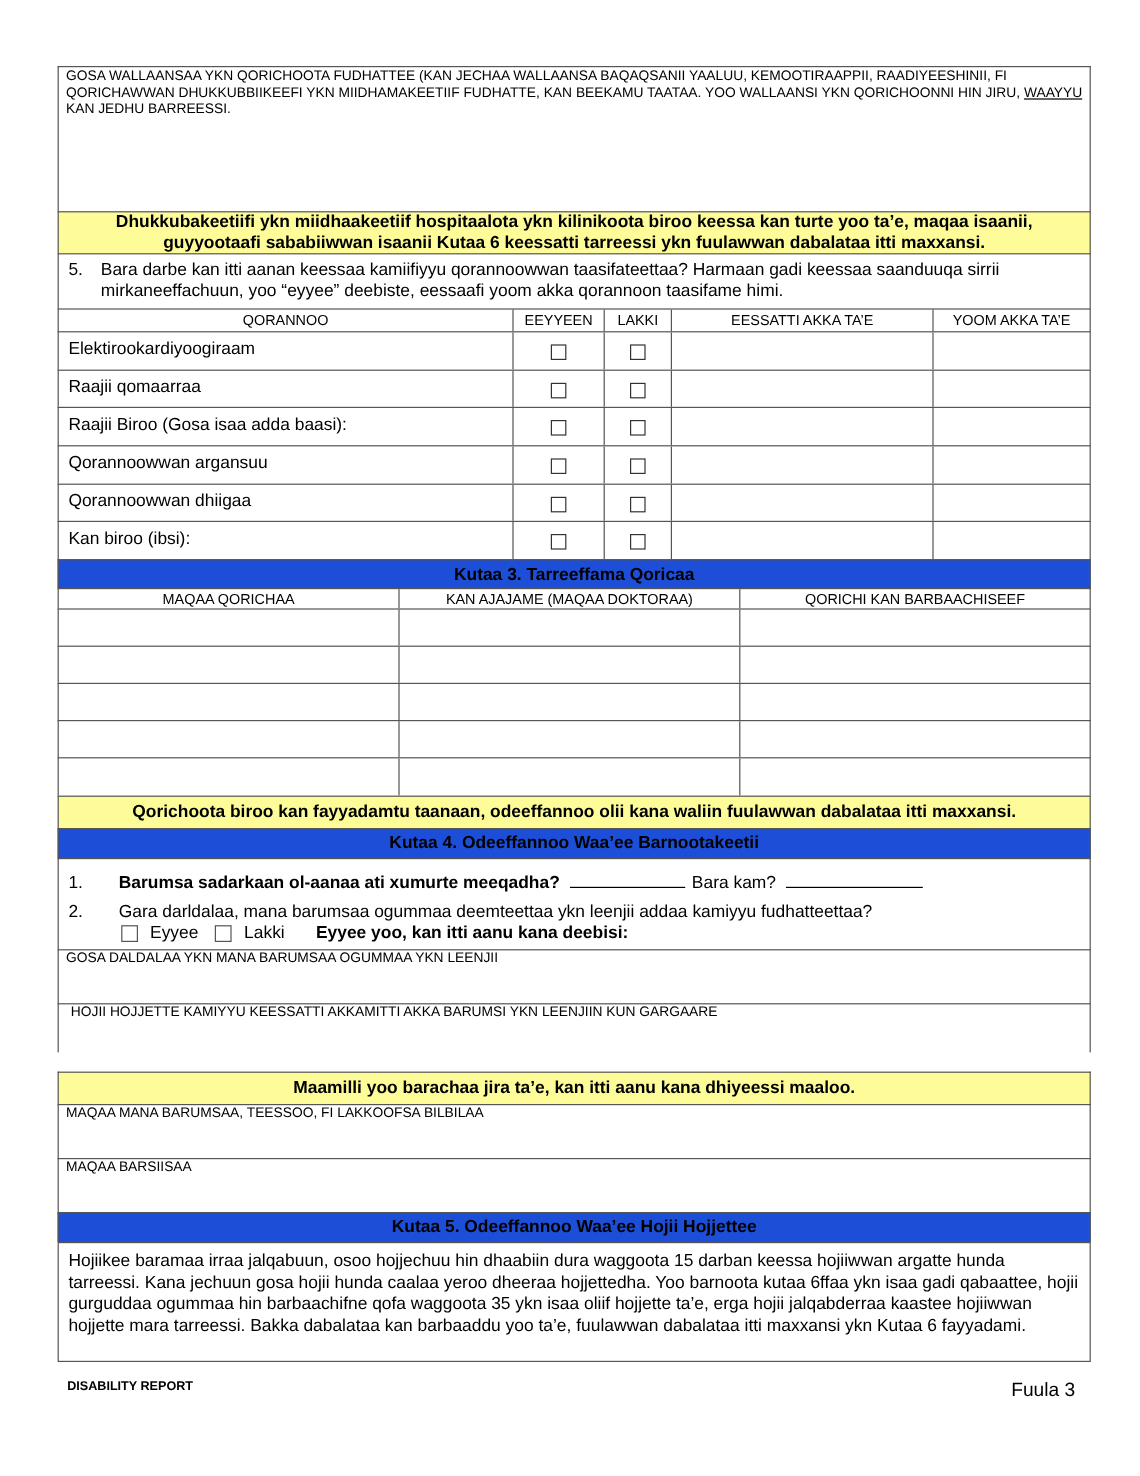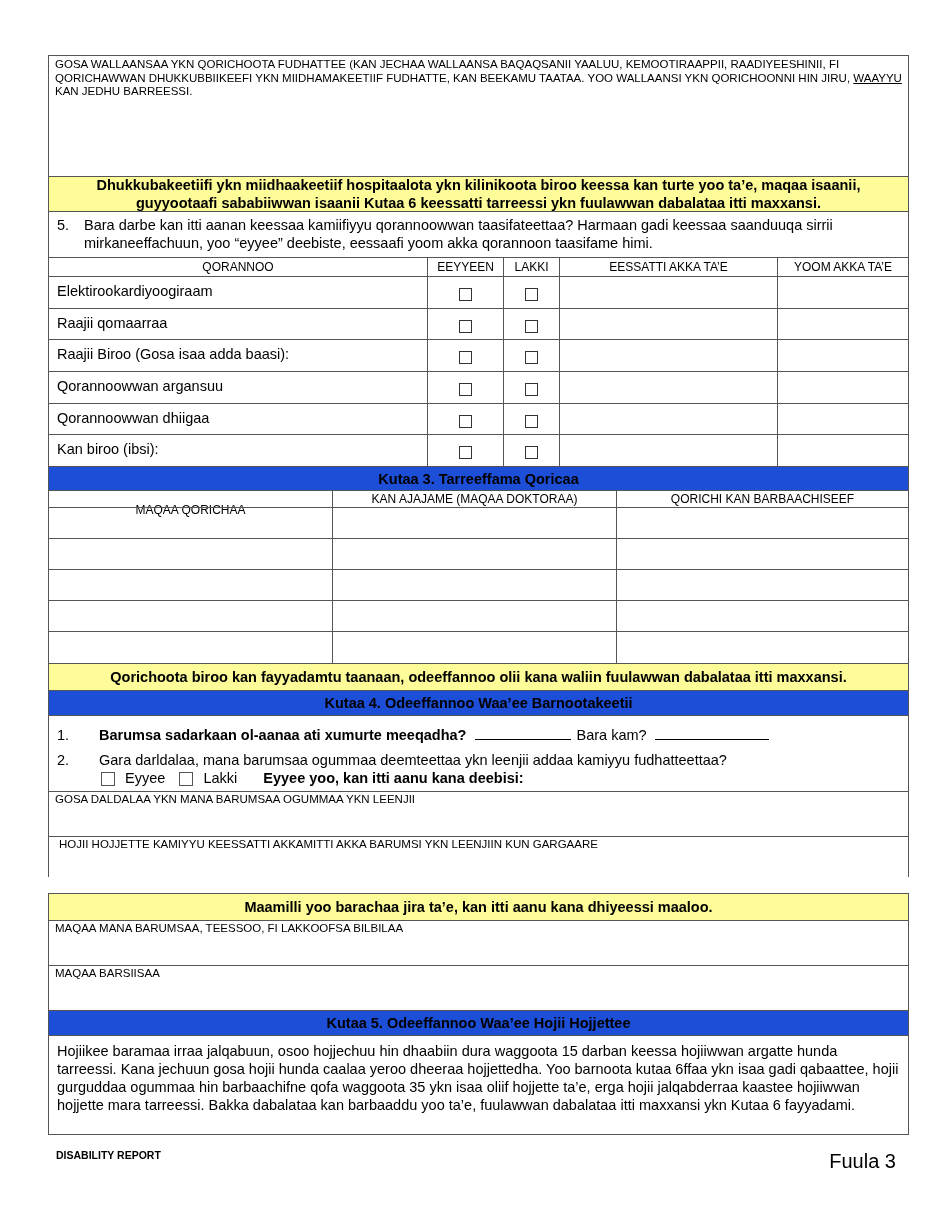--- a/index.html
+++ b/index.html
@@ -86,21 +86,21 @@
     <div class="cell" style="left:454px; width:56px; text-align:center; padding-top:8px;"><span class="cb"></span></div>
     <div class="cell" style="left:510px; width:218px;"></div>
     <div class="cell" style="left:728px; width:131px;"></div>
   </div>
 
   <div class="row blue" style="top:411px; height:24px; display:flex; align-items:center; justify-content:center;">
     <div class="sectitle">Kutaa 3.  Tarreeffama Qoricaa</div>
   </div>
 
   <div class="row" style="top:435px; height:17px;">
-    <div class="cell hdr" style="left:0; width:283px; border-left:none; padding-top:12px;">MAQAA QORICHAA</div>
+    <div class="cell hdr" style="left:0; width:283px; border-left:none; padding-top:1px;">MAQAA QORICHAA</div>
     <div class="cell hdr" style="left:283px; width:284px; padding-top:1px;">KAN AJAJAME (MAQAA DOKTORAA)</div>
     <div class="cell hdr" style="left:567px; width:292px; padding-top:1px;">QORICHI KAN BARBAACHISEEF</div>
   </div>
 
   <div class="row" style="top:452px; height:31px;">
     <div class="cell" style="left:0; width:283px; border-left:none;"></div>
     <div class="cell" style="left:283px; width:284px;"></div>
     <div class="cell" style="left:567px; width:292px;"></div>
   </div>
   <div class="row" style="top:483px; height:31px;">
@@ -180,14 +180,14 @@
     <div class="sectitle">Kutaa 5.  Odeeffannoo Waa’ee Hojii Hojjettee</div>
   </div>
 
   <div class="row" style="top:980px; height:100px; padding:6px 8px 0 8px; border-bottom:1px solid #555; font-size:14.5px; line-height:18px;">
     <div>Hojiikee baramaa irraa jalqabuun, osoo hojjechuu hin dhaabiin dura waggoota 15 darban keessa hojiiwwan argatte hunda tarreessi.  Kana jechuun gosa hojii hunda caalaa yeroo dheeraa hojjettedha.  Yoo barnoota kutaa 6ffaa ykn isaa gadi qabaattee, hojii gurguddaa ogummaa hin barbaachifne qofa waggoota 35 ykn isaa oliif hojjette ta’e, erga hojii jalqabderraa kaastee hojiiwwan hojjette mara tarreessi.  Bakka dabalataa kan barbaaddu yoo ta’e, fuulawwan dabalataa itti maxxansi ykn Kutaa 6 fayyadami.</div>
   </div>
 </div>
 
 <div style="position:absolute; left:56px; top:1149px; width:840px;">
   <div style="font-size:10.5px; font-weight:bold; line-height:12px;">DISABILITY REPORT</div>
-  <div style="position:absolute; right:0; top:1px; font-size:20px;">Fuula 3</div>
+  <div style="position:absolute; right:0; top:1px; font-size:16px;">Fuula 3</div>
 </div>
 
 </body></html>

